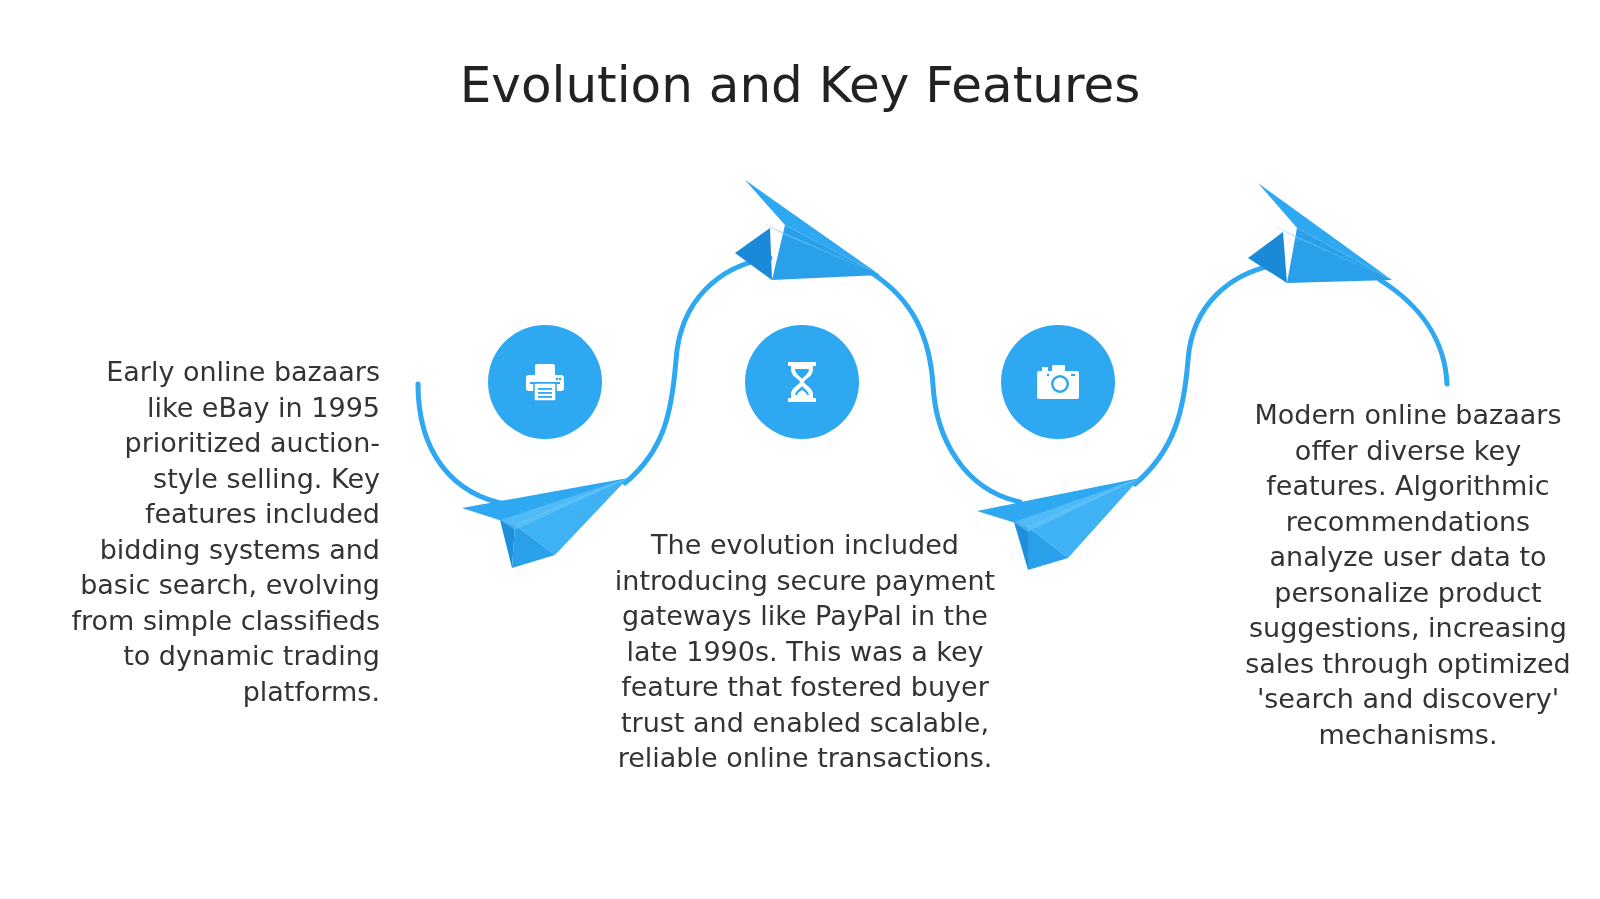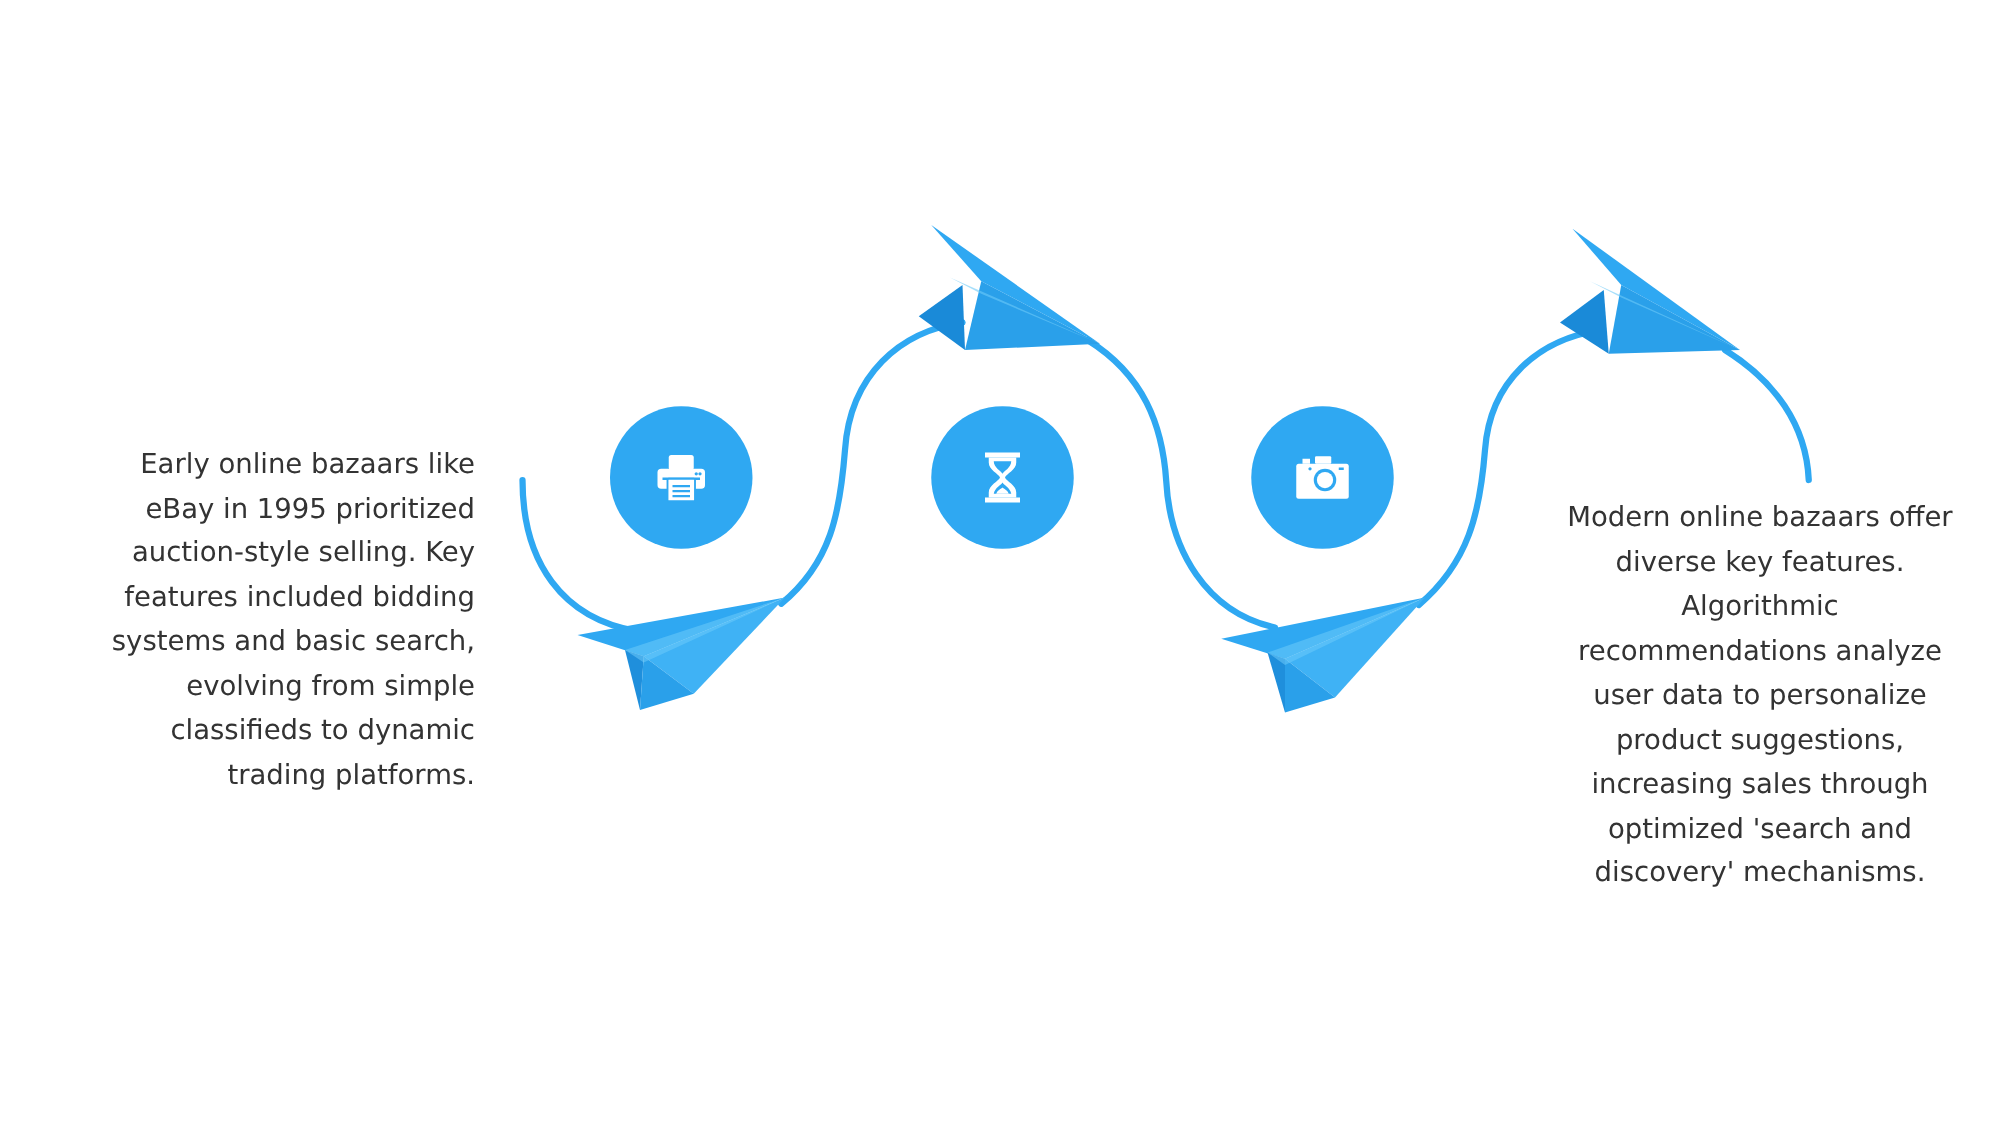--- a/index.html
+++ b/index.html
@@ -40,21 +40,21 @@
       height: 114px;
       border-radius: 50%;
       background: #2fa8f2;
       display: flex;
       align-items: center;
       justify-content: center;
     }
     .node svg { display: block; }
     .desc {
       position: absolute;
-      font-size: 22px;
+      font-size: 27px;
       line-height: 35.5px;
       color: #333333;
     }
     .desc-left {
       left: 60px;
       top: 354px;
       width: 320px;
       text-align: right;
     }
     .desc-mid {
@@ -68,20 +68,21 @@
       top: 397px;
       width: 330px;
       text-align: center;
     }
   </style>
 </head>
 <body>
 
 <div class="slide">
 
+  <h1 class="title">Evolution and Key Features</h1>
 
   <svg class="diagram-svg" viewBox="0 0 1600 899">
     <g fill="none" stroke="#2fa8f2" stroke-width="5" stroke-linecap="round">
 
       <path d="M418 384 C 418 450, 450 495, 510 505"></path>
 
       <path d="M625 483 C 665 450, 672 410, 676 360 C 680 300, 720 265, 770 258"></path>
 
       <path d="M870 272 C 915 300, 930 340, 933 385 C 936 440, 965 490, 1020 502"></path>
 
@@ -152,15 +153,16 @@
       <rect x="3" y="9" width="42" height="28" rx="2" fill="#ffffff"></rect>
       <rect x="8" y="5" width="6" height="4" fill="#ffffff"></rect>
       <circle cx="26" cy="22" r="9" fill="#2fa8f2"></circle>
       <circle cx="26" cy="22" r="6.5" fill="#ffffff"></circle>
       <circle cx="14" cy="13" r="1.3" fill="#2fa8f2"></circle>
       <rect x="37" y="12" width="4" height="2" fill="#2fa8f2"></rect>
     </svg>
   </div>
 
   <p class="desc desc-left">Early online bazaars like eBay in 1995 prioritized auction-style selling. Key features included bidding systems and basic search, evolving from simple classifieds to dynamic trading platforms.</p>
+  <p class="desc desc-mid">The evolution included introducing secure payment gateways like PayPal in the late 1990s. This was a key feature that fostered buyer trust and enabled scalable, reliable online transactions.</p>
   <p class="desc desc-right">Modern online bazaars offer diverse key features. Algorithmic recommendations analyze user data to personalize product suggestions, increasing sales through optimized 'search and discovery' mechanisms.</p>
 
 </div>
 
 </body></html>

